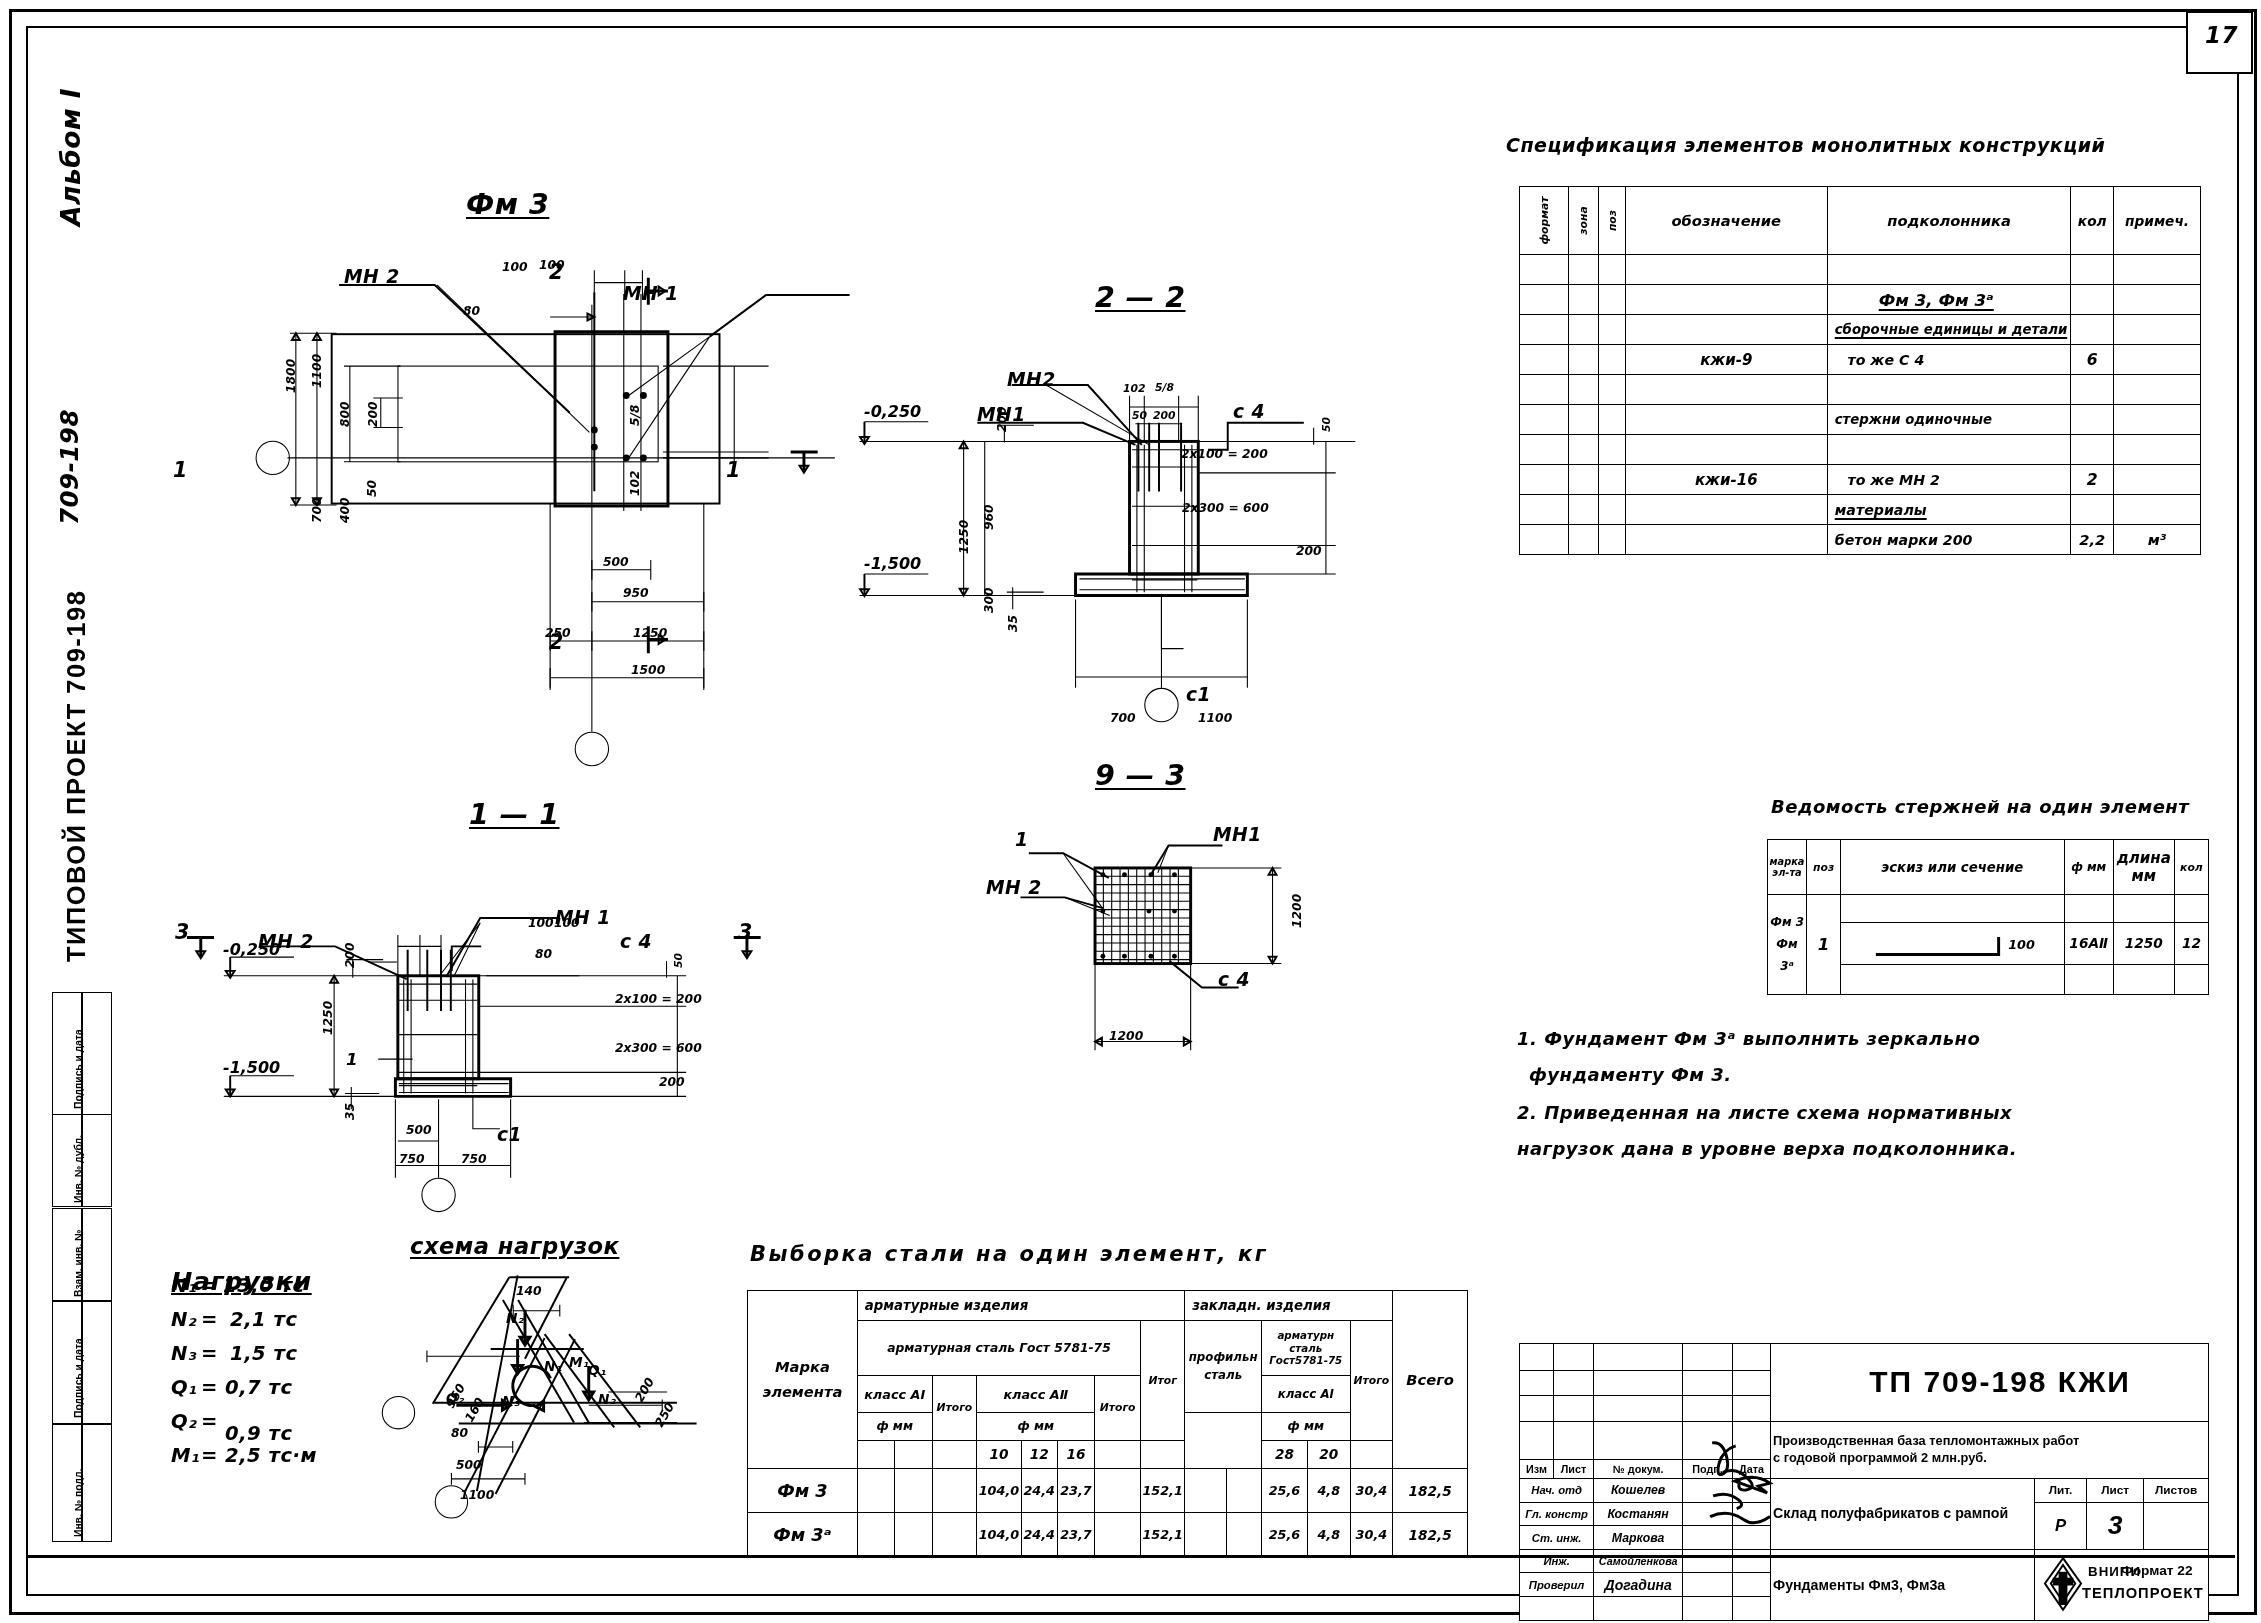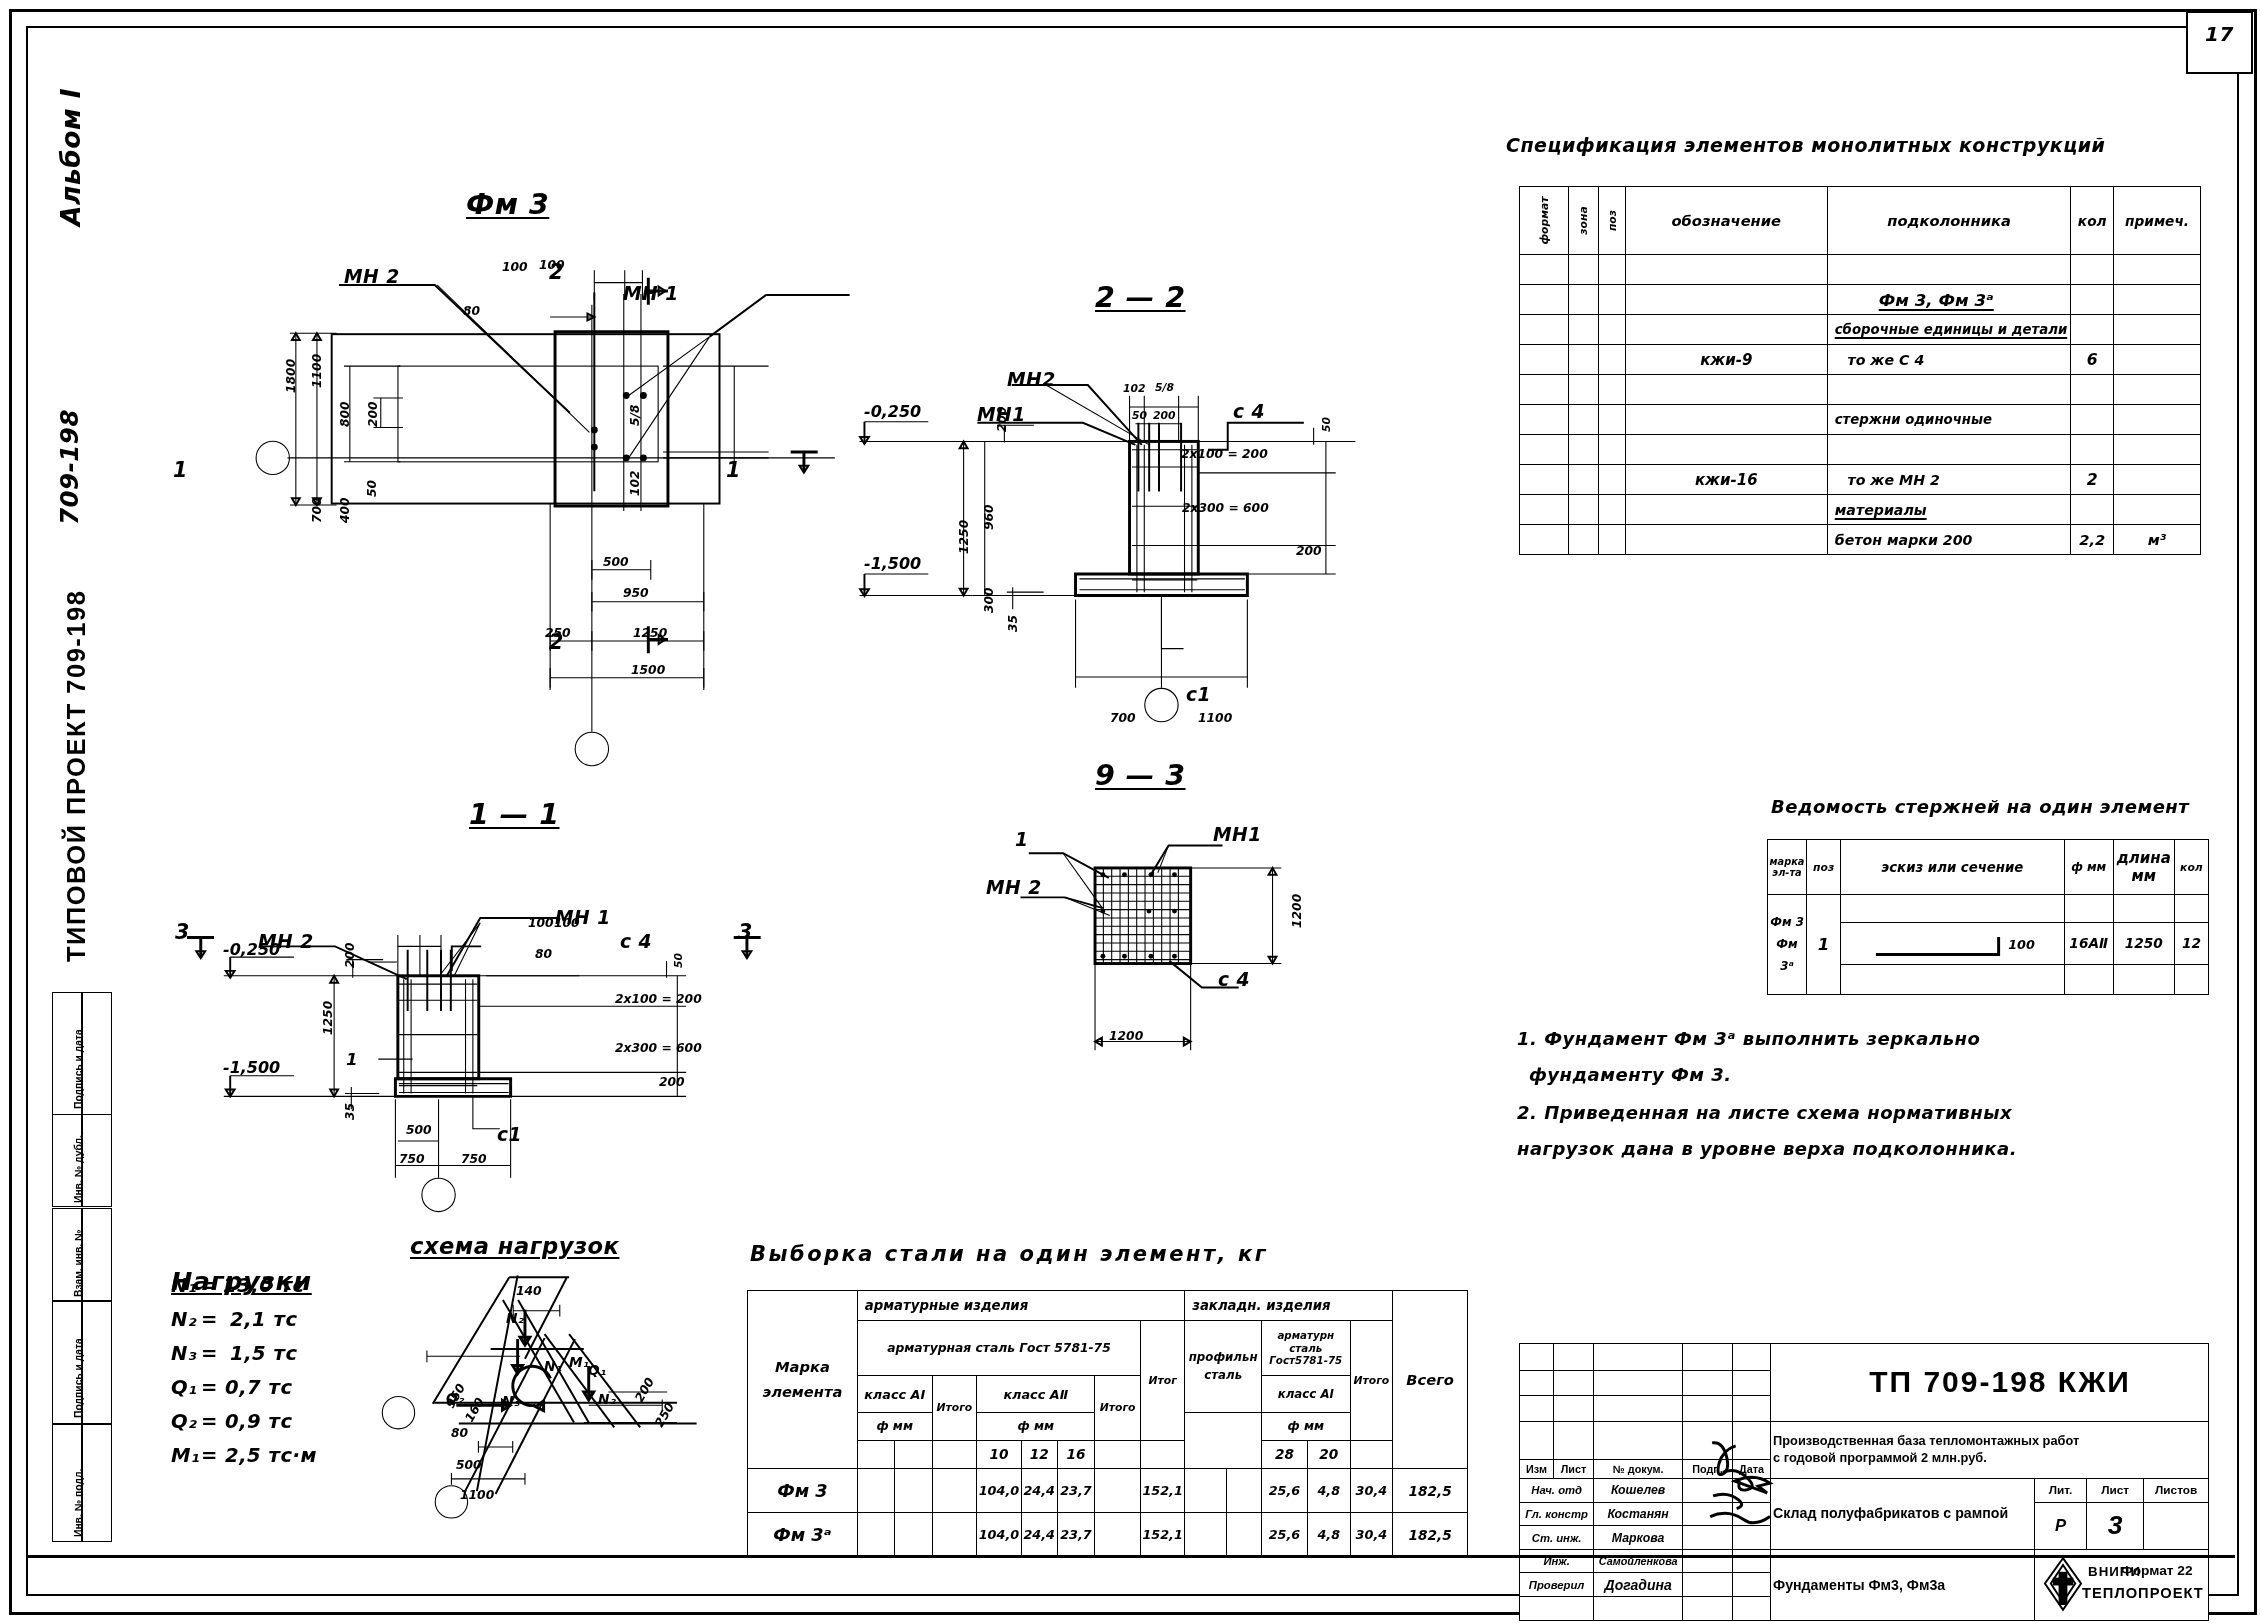--- a/index.html
+++ b/index.html
@@ -48,21 +48,21 @@
 </style>
 </head>
 <body>
 
 <div id="sheet">
 
   <div class="frm" style="left:8.8px;top:8.8px;width:2242px;height:1600px;border-width:3.4px;"></div>
   <div class="frm" style="left:25.5px;top:25.5px;width:2209px;height:1566px;border-width:2.5px;"></div>
 
   <div class="frm" style="left:2186px;top:10.8px;width:63px;height:59px;border-width:2.5px;background:#fff;"></div>
-  <div class="hw" style="left:2205px;top:23.6px;font-size:20px;">17</div>
+  <div class="hw" style="left:2205px;top:23.6px;font-size:23px;">17</div>
 
   <div class="hw vtx" style="left:58px;top:226px;font-size:26.5px;transform:rotate(-90deg);">Альбом I</div>
   <div class="hw vtx" style="left:58px;top:525px;font-size:24.5px;transform:rotate(-90deg);">709-198</div>
   <div class="pr vtx" style="left:63px;top:962px;font-size:25.5px;transform:rotate(-90deg);letter-spacing:1.5px;">ТИПОВОЙ ПРОЕКТ  709-198</div>
 
   <div>
     <div class="stampcell" style="left:52px;top:992px;width:30px;height:123px;"></div>
     <div class="stampcell" style="left:82px;top:992px;width:29.5px;height:123px;"></div>
     <div class="stampcell" style="left:52px;top:1114px;width:30px;height:93px;"></div>
     <div class="stampcell" style="left:82px;top:1114px;width:29.5px;height:93px;"></div>
@@ -402,21 +402,21 @@
         <span class="hw" style="left:59px;top:0;font-size:19.6px;">1,5 тс</span>
       </div>
       <div style="position:relative;height:34px;">
         <span class="hw" style="left:0;top:0;font-size:19.6px;">Q₁</span>
         <span class="hw" style="left:30px;top:0;font-size:19.6px;">=</span>
         <span class="hw" style="left:54px;top:0;font-size:19.6px;">0,7 тс</span>
       </div>
       <div style="position:relative;height:34px;">
         <span class="hw" style="left:0;top:0;font-size:19.6px;">Q₂</span>
         <span class="hw" style="left:30px;top:0;font-size:19.6px;">=</span>
-        <span class="hw" style="left:54px;top:0;font-size:19.6px;">0,9 тс</span>
+        <span class="hw" style="left:54px;top:12px;font-size:19.6px;">0,9 тс</span>
       </div>
       <div style="position:relative;height:34px;">
         <span class="hw" style="left:0;top:0;font-size:19.6px;">M₁</span>
         <span class="hw" style="left:30px;top:0;font-size:19.6px;">=</span>
         <span class="hw" style="left:54px;top:0;font-size:19.6px;">2,5 тс·м</span>
       </div>
     </div>
   </div>
 
   <div class="hw u" style="left:410px;top:1235px;font-size:22.6px;">схема нагрузок</div>

